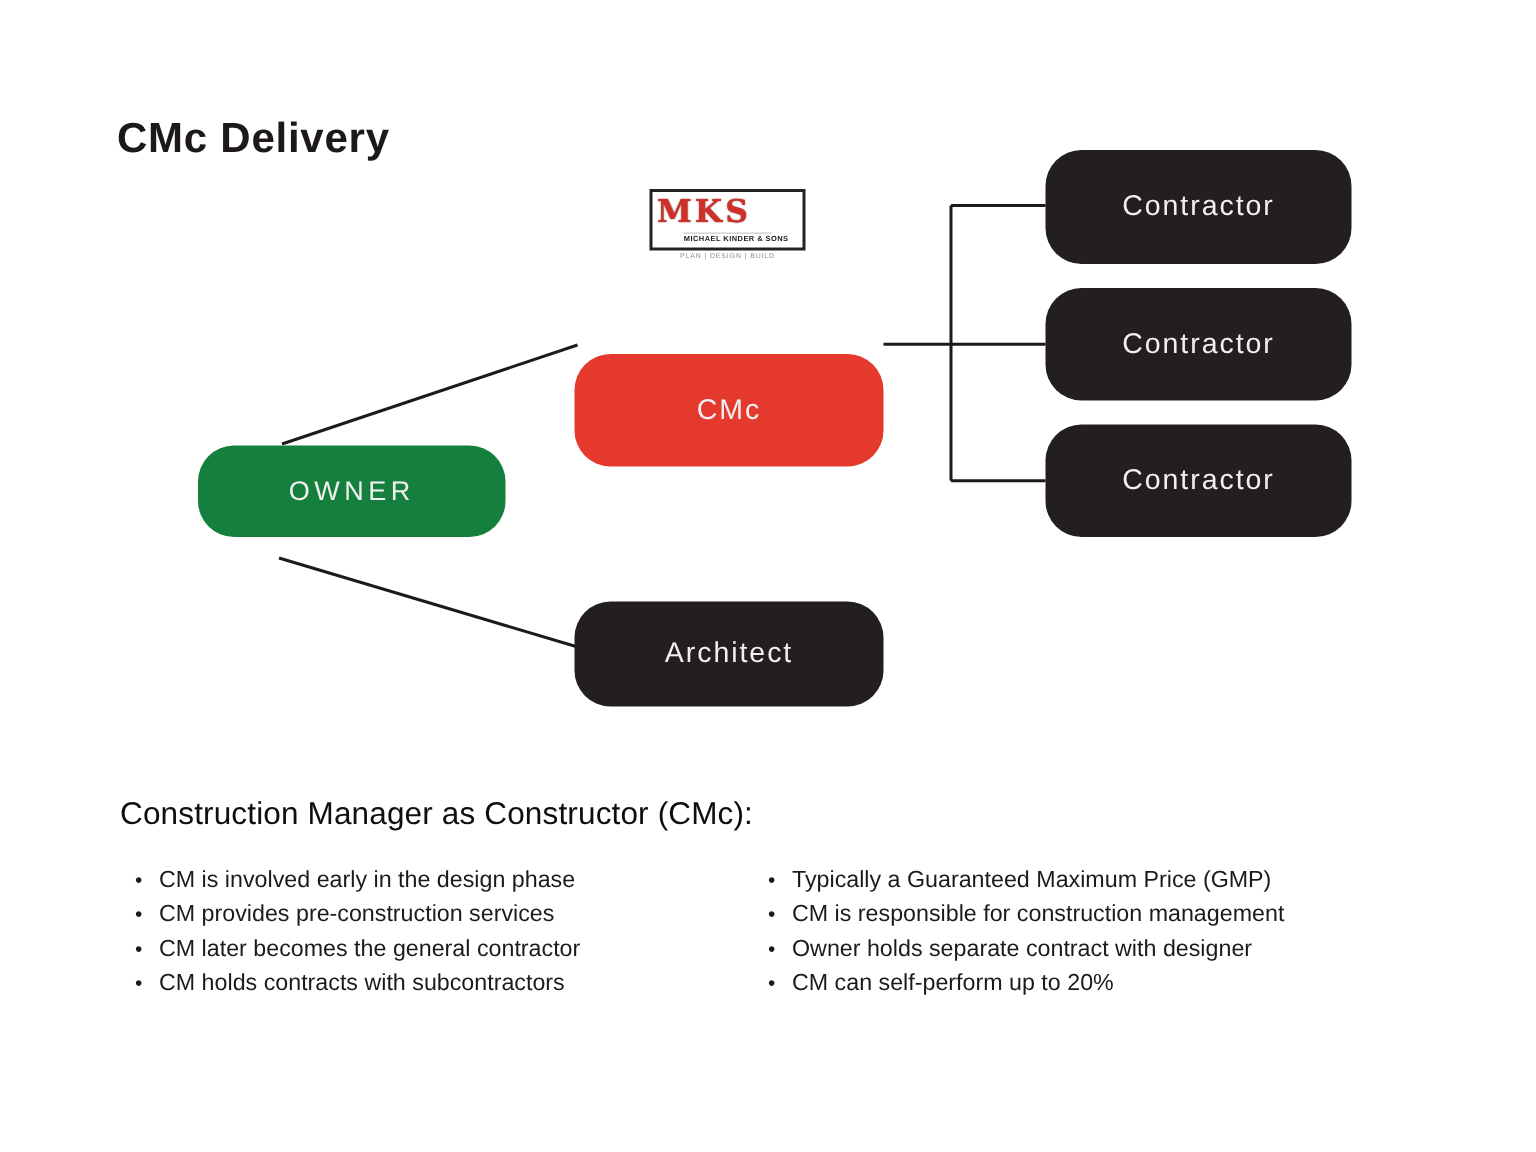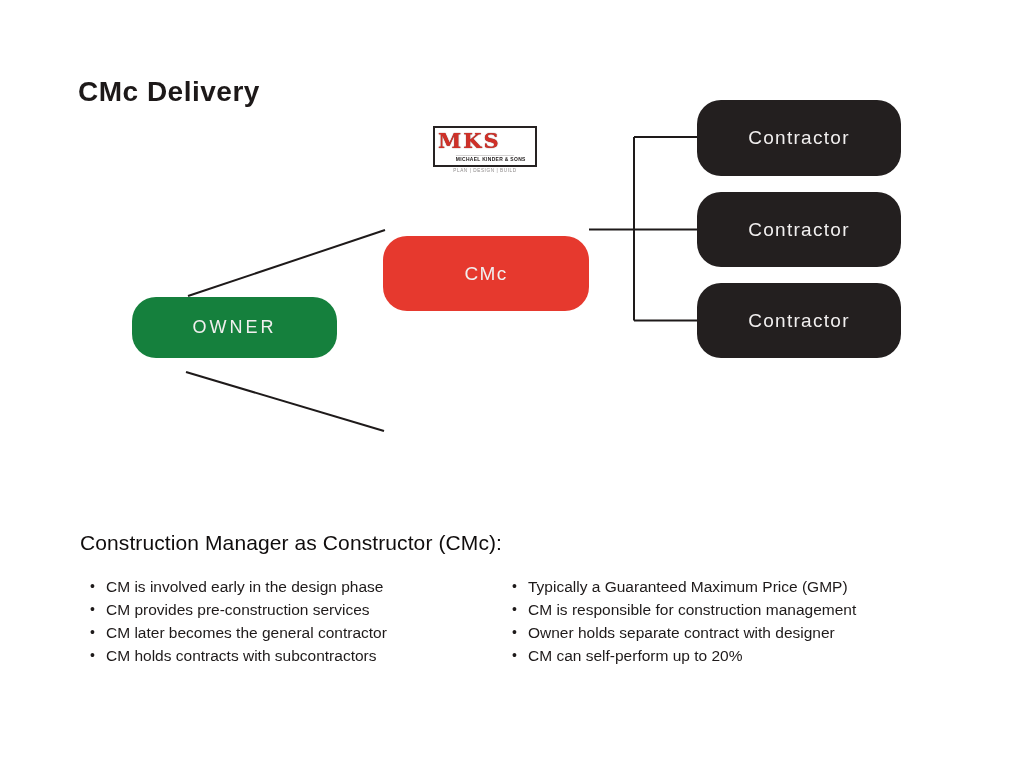--- a/index.html
+++ b/index.html
@@ -115,20 +115,23 @@
   </div>
   <div class="node node-contractor-1">
     <span>Contractor</span>
   </div>
   <div class="node node-contractor-2">
     <span>Contractor</span>
   </div>
   <div class="node node-contractor-3">
     <span>Contractor</span>
   </div>
+  <div class="node node-architect">
+    <span>Architect</span>
+  </div>
 
   <div class="notes">
     <div class="notes-heading">Construction Manager as Constructor (CMc):</div>
     <div class="notes-cols">
       <ul class="notes-col-left">
           <li>CM is involved early in the design phase</li>
           <li>CM provides pre-construction services</li>
           <li>CM later becomes the general contractor</li>
           <li>CM holds contracts with subcontractors</li>
         </ul>

